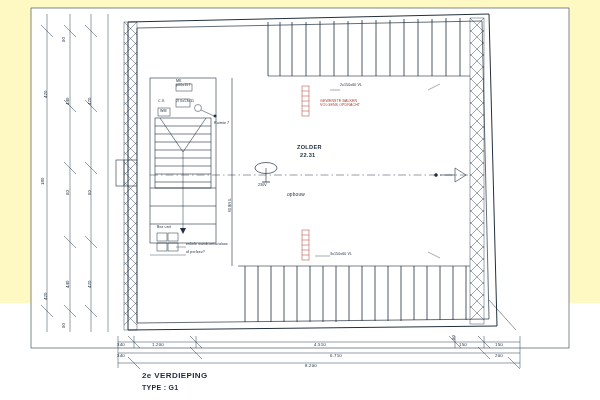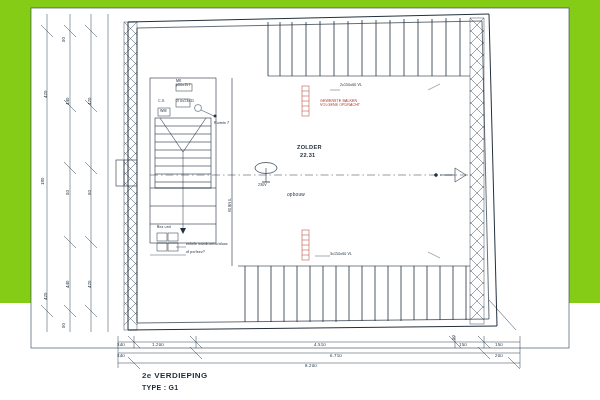--- a/index.html
+++ b/index.html
@@ -11,21 +11,21 @@
     width: 600px;
     height: 400px;
     font-family: "Liberation Sans", sans-serif;
     color: #1b2a3a;
     overflow: hidden;
   }
   #sheet {
     position: relative;
     width: 600px;
     height: 303px;
-    background: #84cc16;
+    background: #fef9c3;
     text-decoration: underline;
   }
   #sheet svg {
     position: absolute;
     left: 0;
     top: 0;
   }
   .txt {
     position: absolute;
     white-space: pre;

